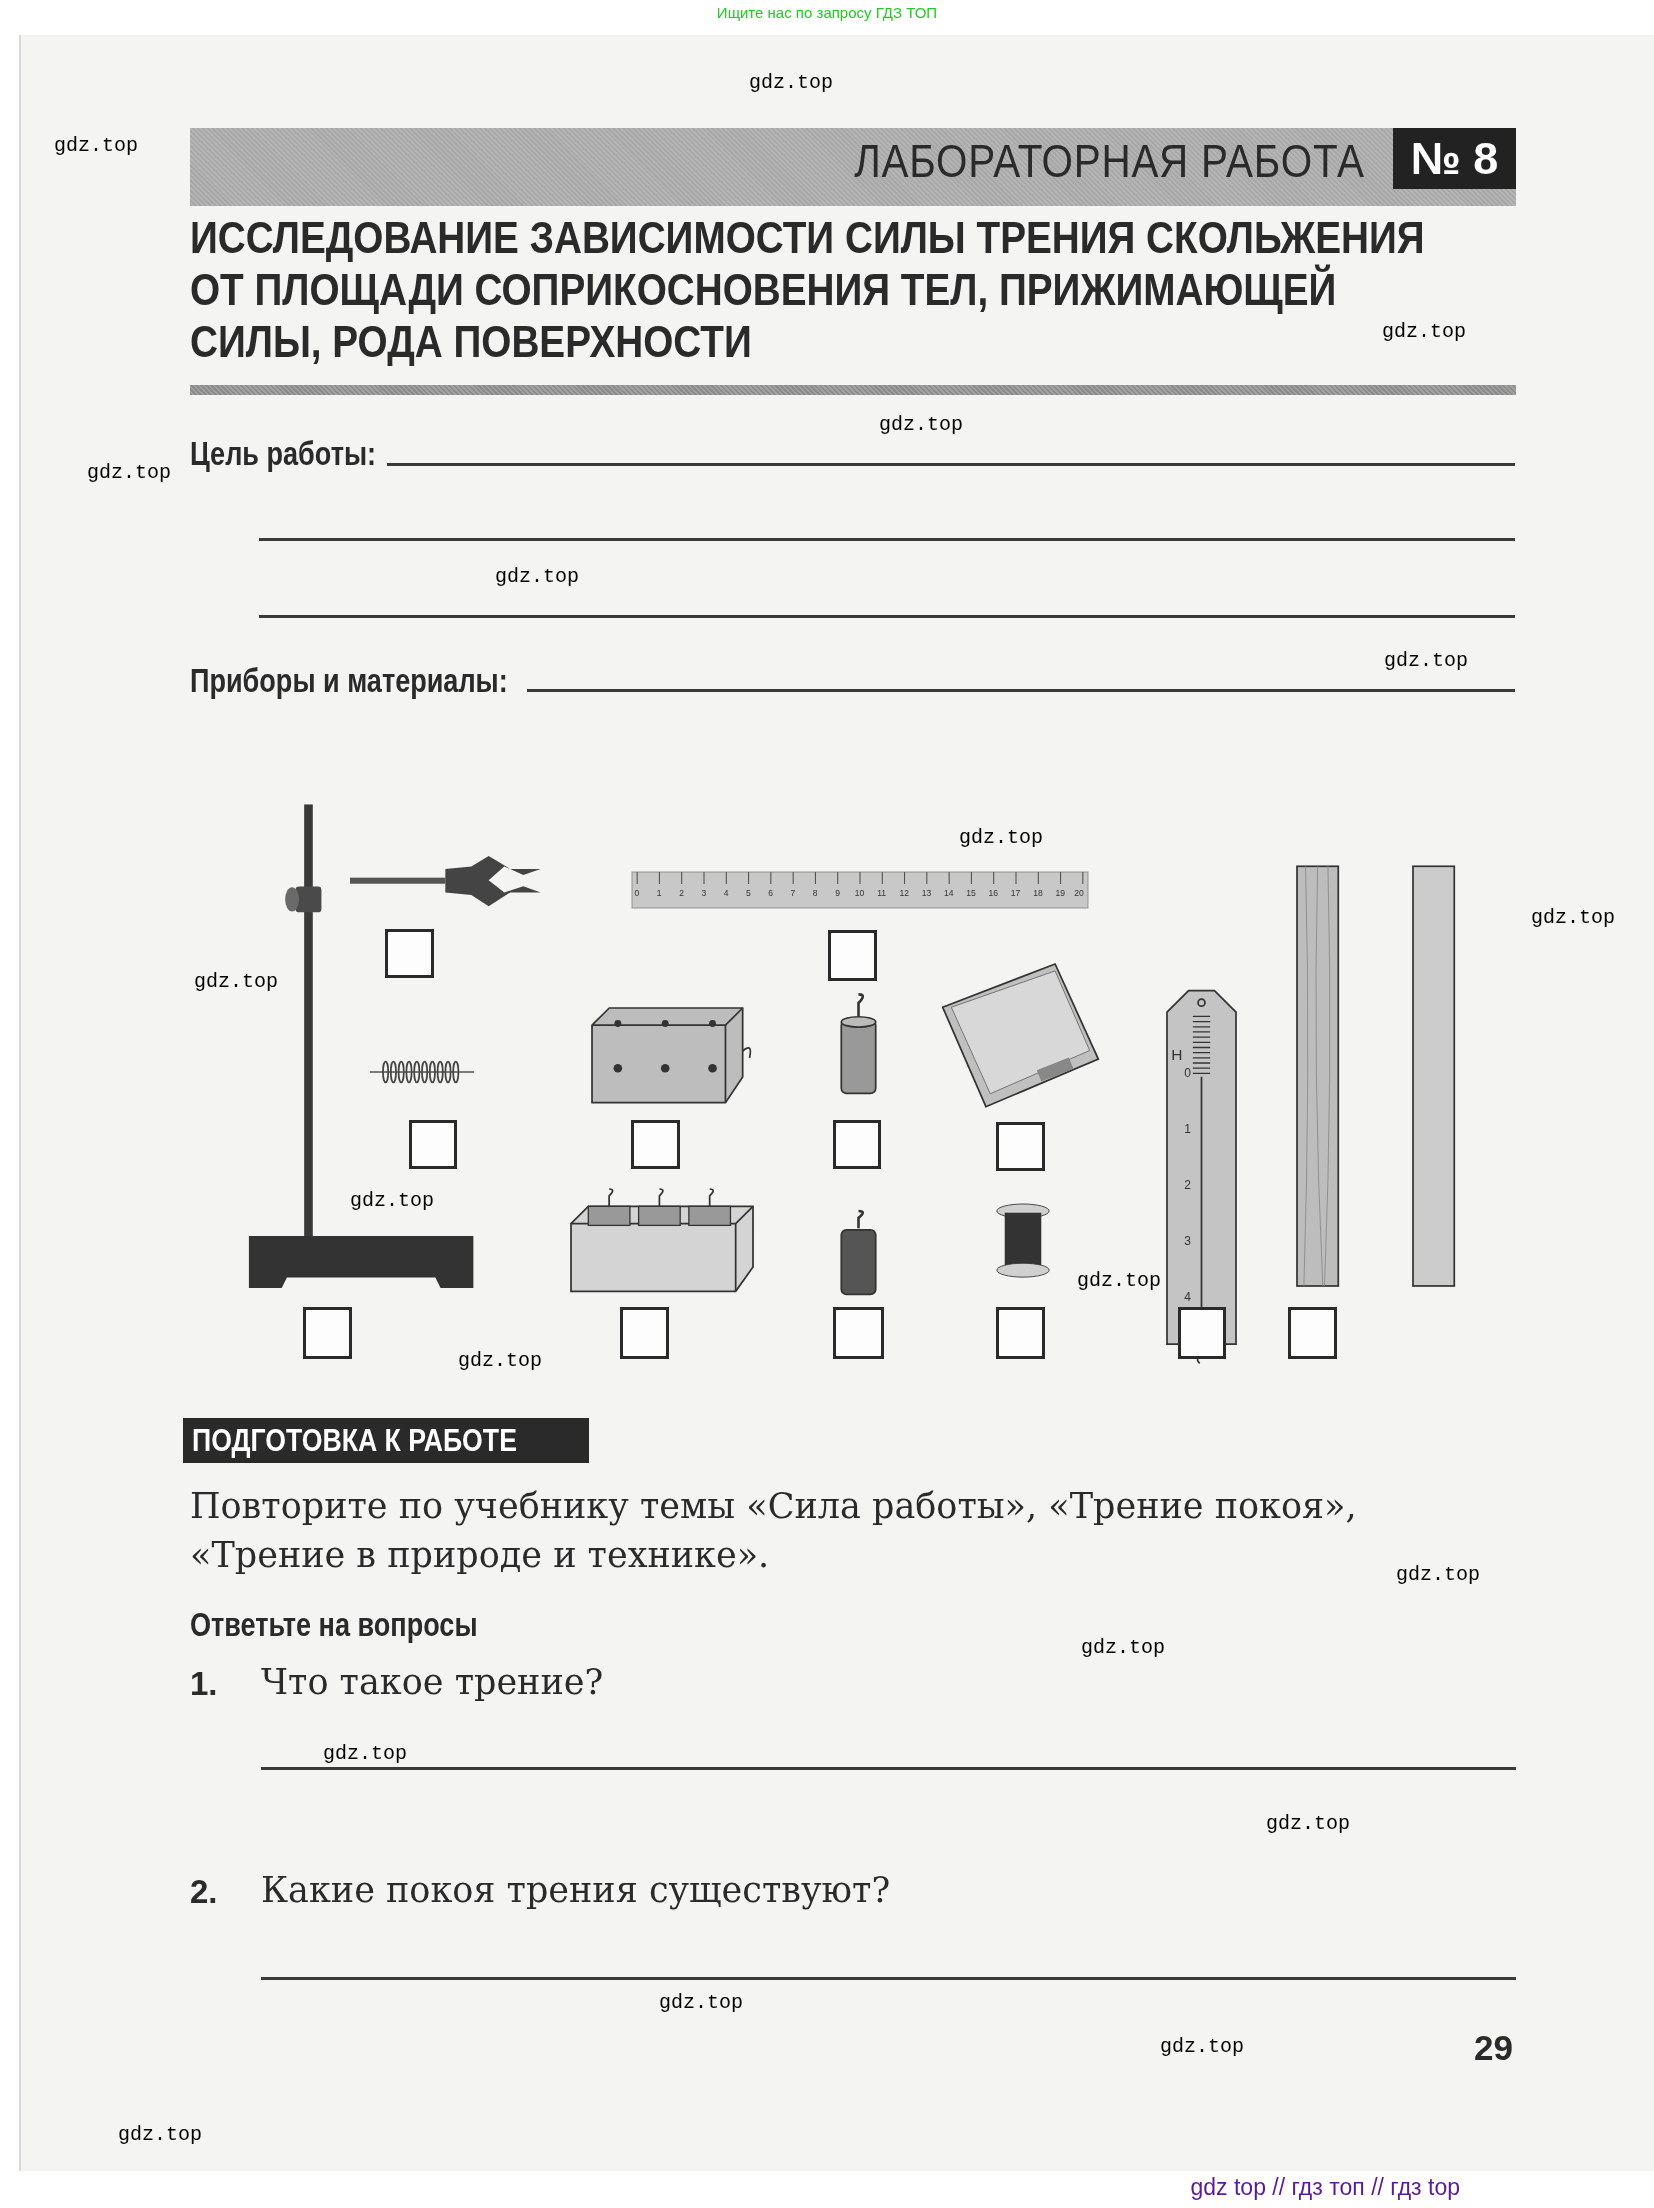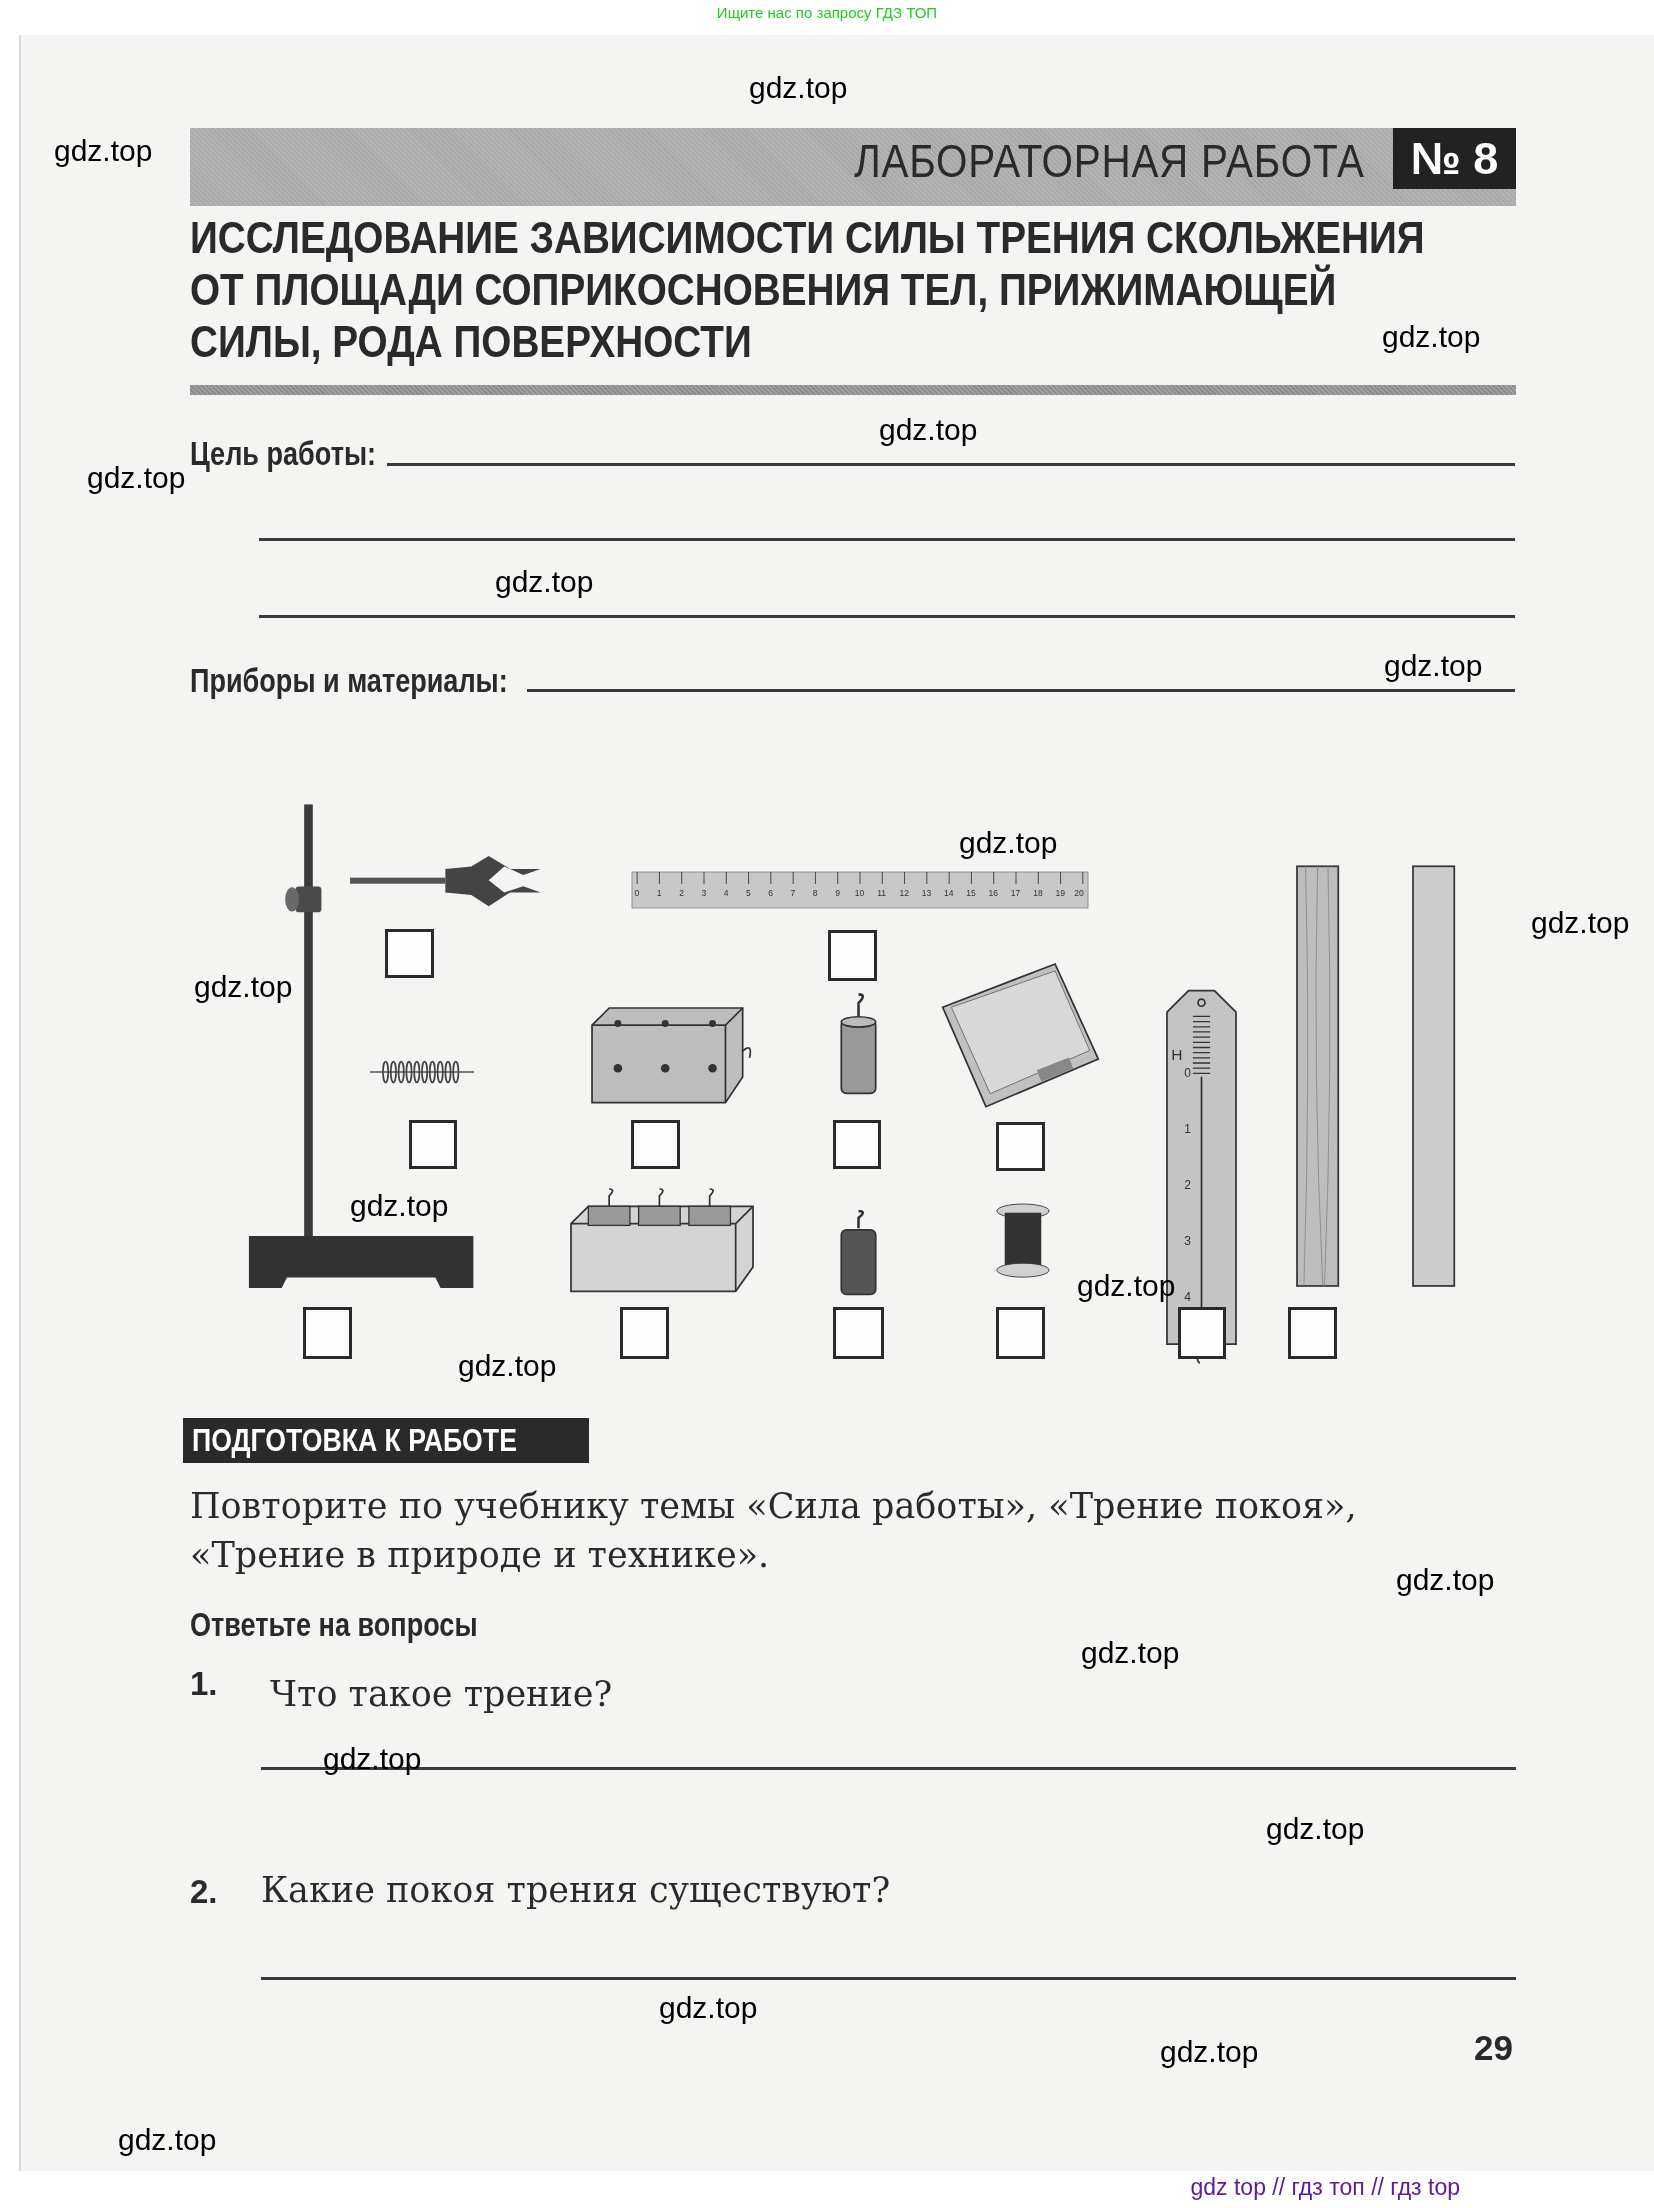--- a/index.html
+++ b/index.html
@@ -15,21 +15,21 @@
   }
   .top-banner {
     position:absolute; left:0; top:3.5px; width:1654px; text-align:center;
     color:#22cc22; font-size:15px; font-family:"Liberation Sans Narrow","Liberation Sans", sans-serif;
   }
   .footer-banner {
     position:absolute; left:0; top:2174px; width:1460px; text-align:right;
     color:#5a1a9a; font-size:23px;
   }
   .wm {
-    position:absolute; color:#000; font-size:30px; font-family:Liberation Sans, sans-serif;
+    position:absolute; color:#000; font-size:20px; font-family:Liberation Mono, monospace;
     white-space:nowrap;
   }
   .header-band {
     position:absolute; left:190px; top:128px; width:1326px; height:78px;
     background:repeating-linear-gradient(45deg,#a8a8a8 0 1.7px,#b4b4b4 1.7px 3.5px);
   }
   .header-label {
     position:absolute; right:151px; top:5.2px; font-size:47px; color:#2a2a2a;
     letter-spacing:0.9px; font-family:"Liberation Sans", sans-serif; transform:scaleX(0.86); transform-origin:right center;
   }
@@ -269,21 +269,21 @@
 <div class="cb" style="left:1288px;top:1307px;width:49px;height:52px;"></div>
 
 <div class="section-tag"><span>ПОДГОТОВКА К РАБОТЕ</span></div>
 
 <div class="serif-text" style="left:190px;top:1482px;">Повторите по учебнику темы «Сила работы», «Трение покоя»,</div>
 <div class="serif-text" style="left:190px;top:1531px;">«Трение в природе и технике».</div>
 
 <div class="label-bold" style="left:190px;top:1606px;">Ответьте на вопросы</div>
 
 <div class="q-num" style="left:190px;top:1665px;">1.</div>
-<div class="serif-text" style="left:270px;top:1658px;margin-top:12px;">Что такое трение?</div>
+<div class="serif-text" style="left:261px;top:1658px;">Что такое трение?</div>
 <div class="rule" style="left:261px;top:1767px;width:1255px;"></div>
 
 <div class="q-num" style="left:190px;top:1873px;">2.</div>
 <div class="serif-text" style="left:261px;top:1866px;">Какие покоя трения существуют?</div>
 <div class="rule" style="left:261px;top:1977px;width:1255px;"></div>
 
 <div class="page-num">29</div>
 
 <div class="wm" style="left:749px;top:71px;">gdz.top</div>
 <div class="wm" style="left:54px;top:134px;">gdz.top</div>

